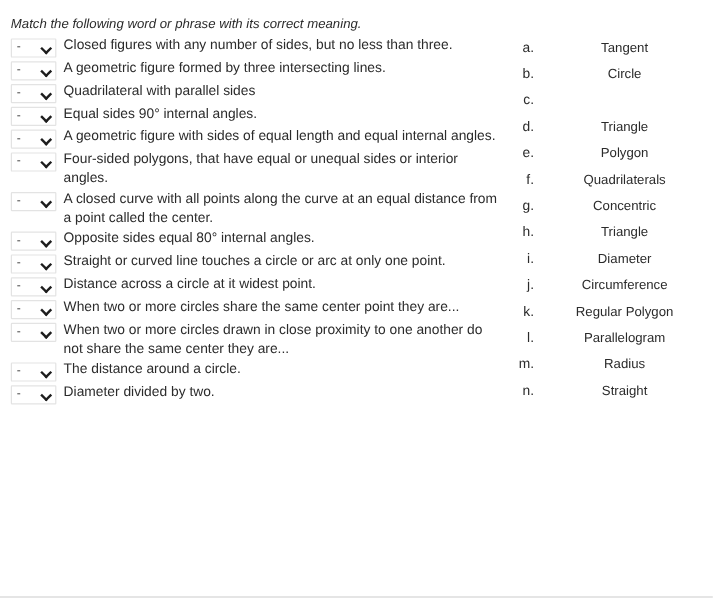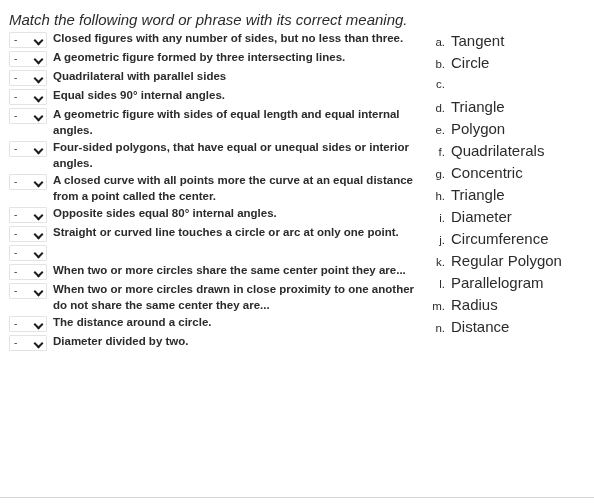--- a/index.html
+++ b/index.html
@@ -20,21 +20,21 @@
   .quiz {
     position: relative;
     width: 594px;
     height: 503px;
     box-sizing: border-box;
     padding: 13px 0 0 0;
   }
 
   .prompt {
     font-style: italic;
-    font-size: 15px;
+    font-size: 11px;
     line-height: 14px;
     color: #2b2b2b;
     padding-left: 9px;
     margin: 0 16px 4px 0;
     white-space: nowrap;
   }
 
   .columns {
     position: relative;
   }
@@ -93,21 +93,20 @@
     transform: rotate(45deg);
   }
 
   .qtext {
     flex: 1 1 auto;
     font-size: 11.5px;
     line-height: 15.5px;
     color: #2b2b2b;
     padding-left: 6px;
     max-width: 365px;
-    font-weight: bold;
   }
 
   
   .options {
     position: absolute;
     left: 430px;
     top: 2px;
     width: 160px;
   }
 
@@ -122,24 +121,25 @@
     width: 15px;
     text-align: right;
     font-size: 11.5px;
     line-height: 15.5px;
     color: #2b2b2b;
   }
 
   .olabel {
     flex: 1 1 auto;
     padding-left: 6px;
-    font-size: 15px;
+    font-size: 11px;
     line-height: 15.5px;
     color: #2b2b2b;
     white-space: nowrap;
+    text-align: center;
   }
 
   .bottom-rule {
     position: absolute;
     left: 0;
     bottom: 5px;
     width: 594px;
     height: 1px;
     background: #d4d4d4;
   }
@@ -194,41 +194,42 @@
             <span class="select-value">-</span>
             <span class="chevron"></span>
           </div>
           <div class="qtext">Four-sided polygons, that have equal or unequal sides or interior angles.</div>
         </div>
         <div class="qrow">
           <div class="select-box">
             <span class="select-value">-</span>
             <span class="chevron"></span>
           </div>
-          <div class="qtext">A closed curve with all points more the curve at an equal distance from a point called the center.</div>
+          <div class="qtext">A closed curve with all points along the curve at an equal distance from a point called the center.</div>
         </div>
         <div class="qrow">
           <div class="select-box">
             <span class="select-value">-</span>
             <span class="chevron"></span>
           </div>
           <div class="qtext">Opposite sides equal 80° internal angles.</div>
         </div>
         <div class="qrow">
           <div class="select-box">
             <span class="select-value">-</span>
             <span class="chevron"></span>
           </div>
           <div class="qtext">Straight or curved line touches a circle or arc at only one point.</div>
         </div>
         <div class="qrow">
           <div class="select-box">
             <span class="select-value">-</span>
             <span class="chevron"></span>
           </div>
+          <div class="qtext">Distance across a circle at it widest point.</div>
         </div>
         <div class="qrow">
           <div class="select-box">
             <span class="select-value">-</span>
             <span class="chevron"></span>
           </div>
           <div class="qtext">When two or more circles share the same center point they are...</div>
         </div>
         <div class="qrow">
           <div class="select-box">
@@ -300,20 +301,20 @@
         <div class="orow">
           <span class="oletter">l.</span>
           <span class="olabel">Parallelogram</span>
         </div>
         <div class="orow">
           <span class="oletter">m.</span>
           <span class="olabel">Radius</span>
         </div>
         <div class="orow">
           <span class="oletter">n.</span>
-          <span class="olabel">Distance</span>
+          <span class="olabel">Straight</span>
         </div>
       </div>
 
   </div>
 
   <div class="bottom-rule"></div>
 </div>
 
 </body></html>

